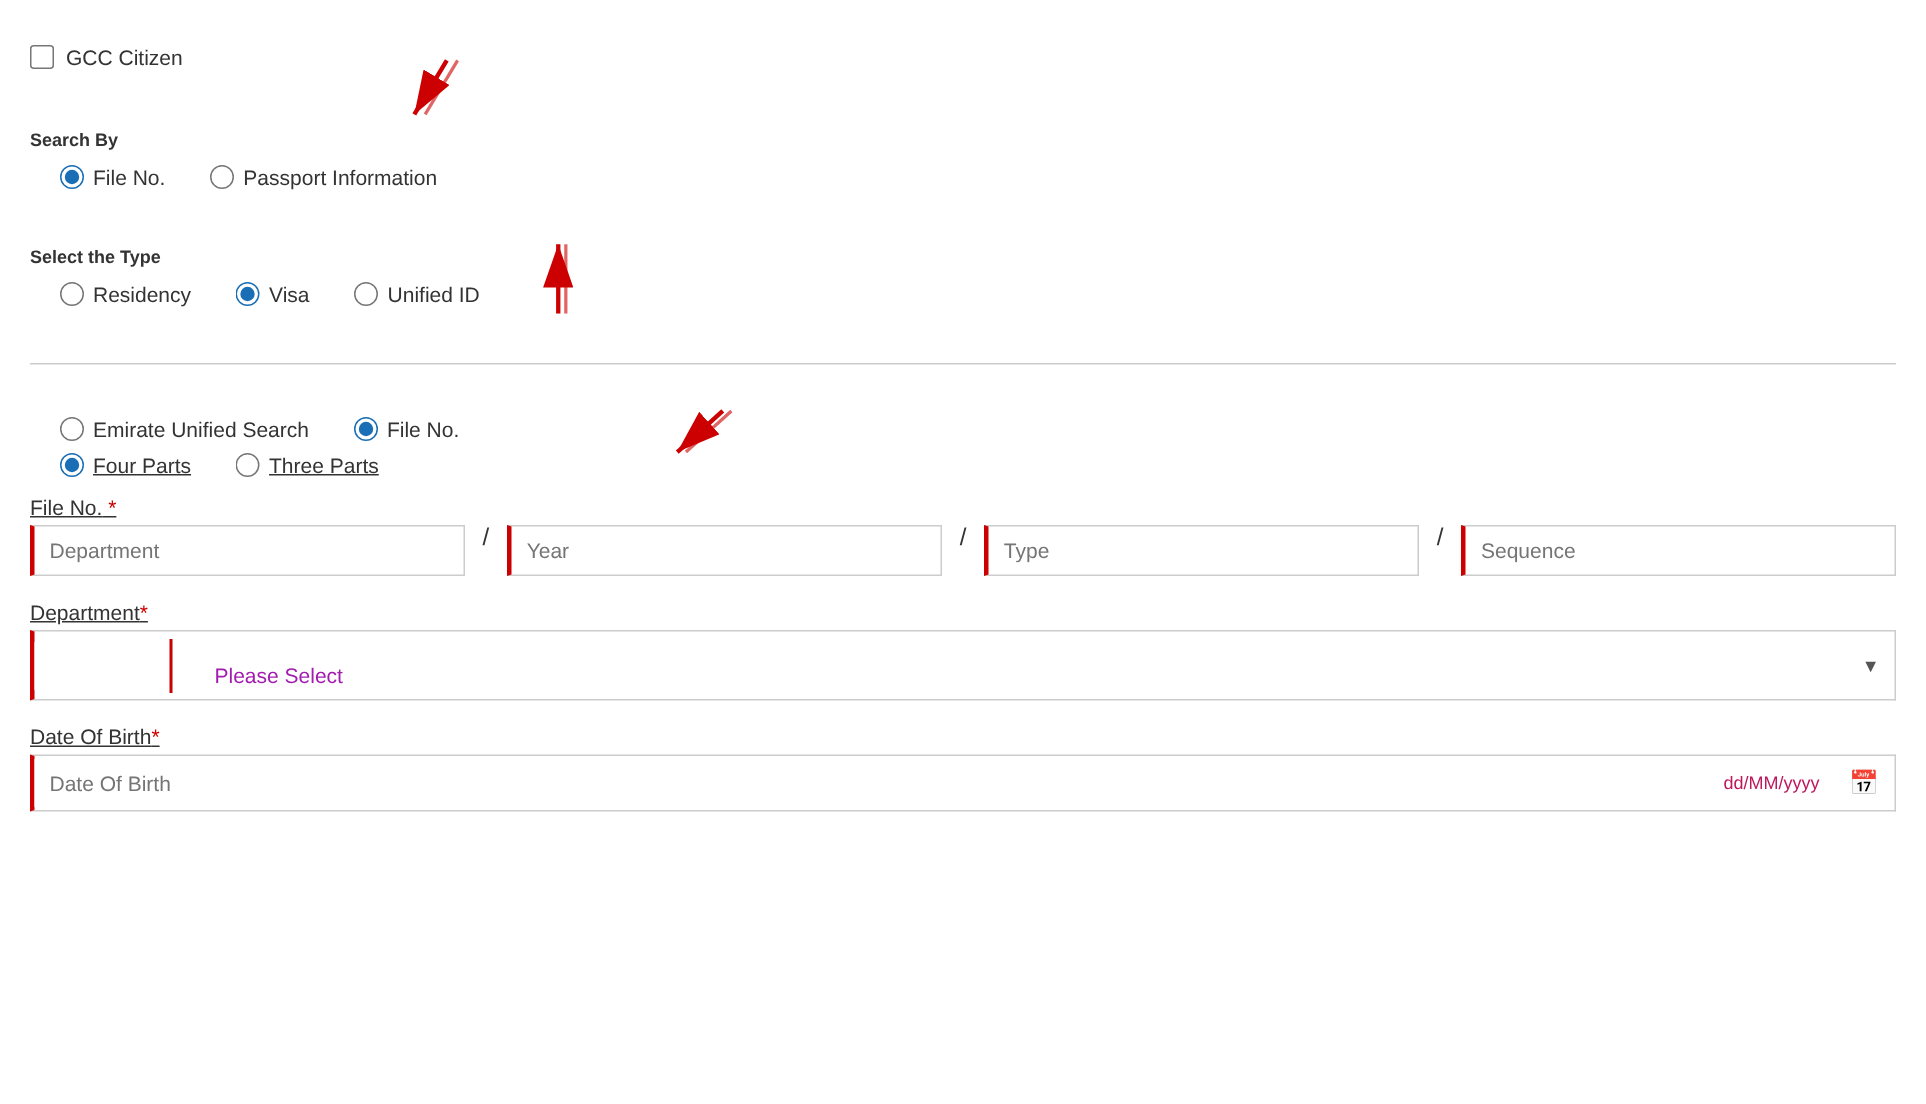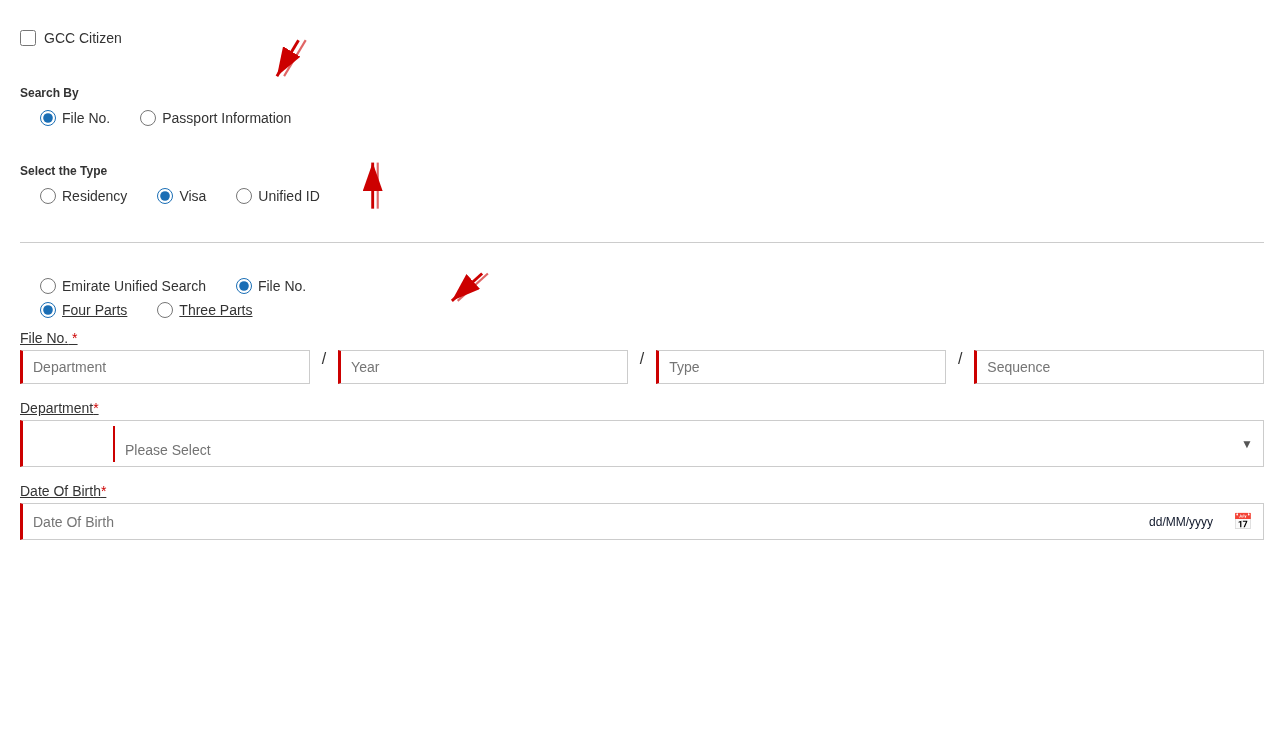--- a/index.html
+++ b/index.html
@@ -95,26 +95,26 @@
       outline: none;
     }
     .nationality-divider {
       width: 2px;
       background: #c00;
       height: 36px;
     }
     .nationality-select {
       flex: 1;
       border: none;
-      padding: 8px 10px;
+      padding: 8px 28px;
       font-size: 14px;
       outline: none;
       appearance: none;
       background: transparent;
-      color: #737373;
+      color: #a21caf;
       cursor: pointer;
       margin-top: 13px;
     }
     .select-arrow {
       padding-right: 10px;
       color: #555;
       font-size: 12px;
     }
     .dob-row {
       display: flex;
@@ -126,21 +126,21 @@
     .dob-input {
       flex: 1;
       border: none;
       padding: 8px 10px;
       font-size: 14px;
       outline: none;
       color: #999;
     }
     .dob-format {
       padding: 8px 10px;
-      color: #0f172a;
+      color: #be185d;
       font-size: 12px;
     }
     .dob-icon {
       padding: 8px 10px;
       font-size: 16px;
       color: #555;
       cursor: pointer;
     }
     .page-wrapper {
       position: relative;

